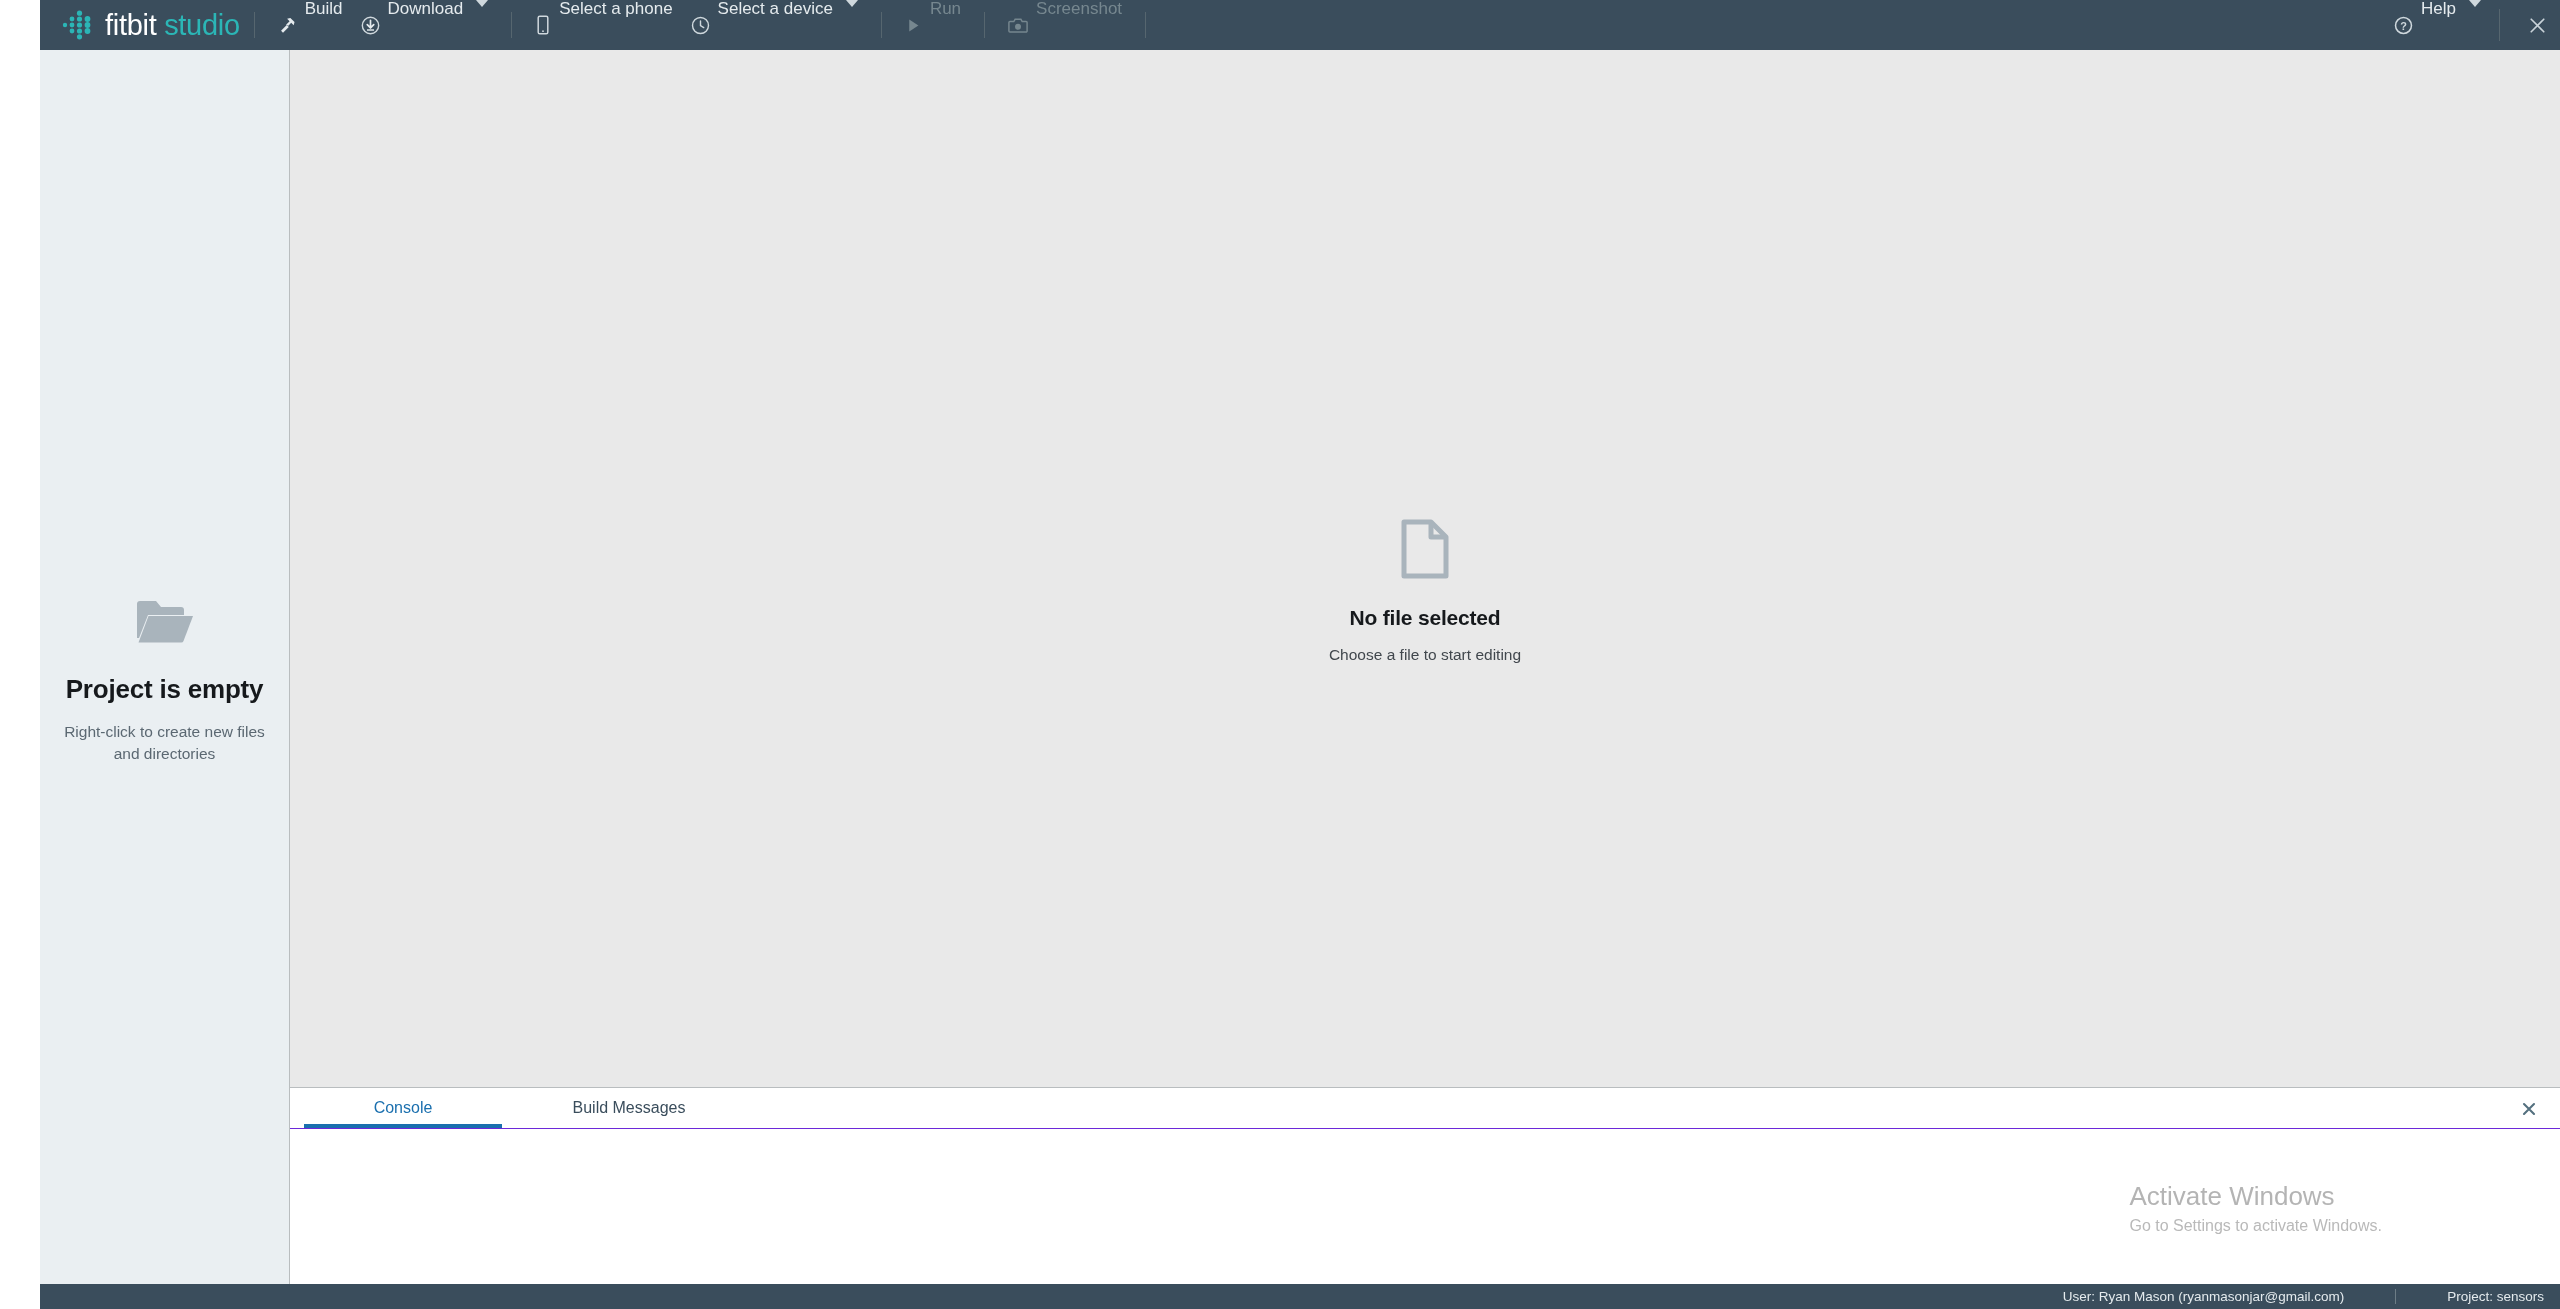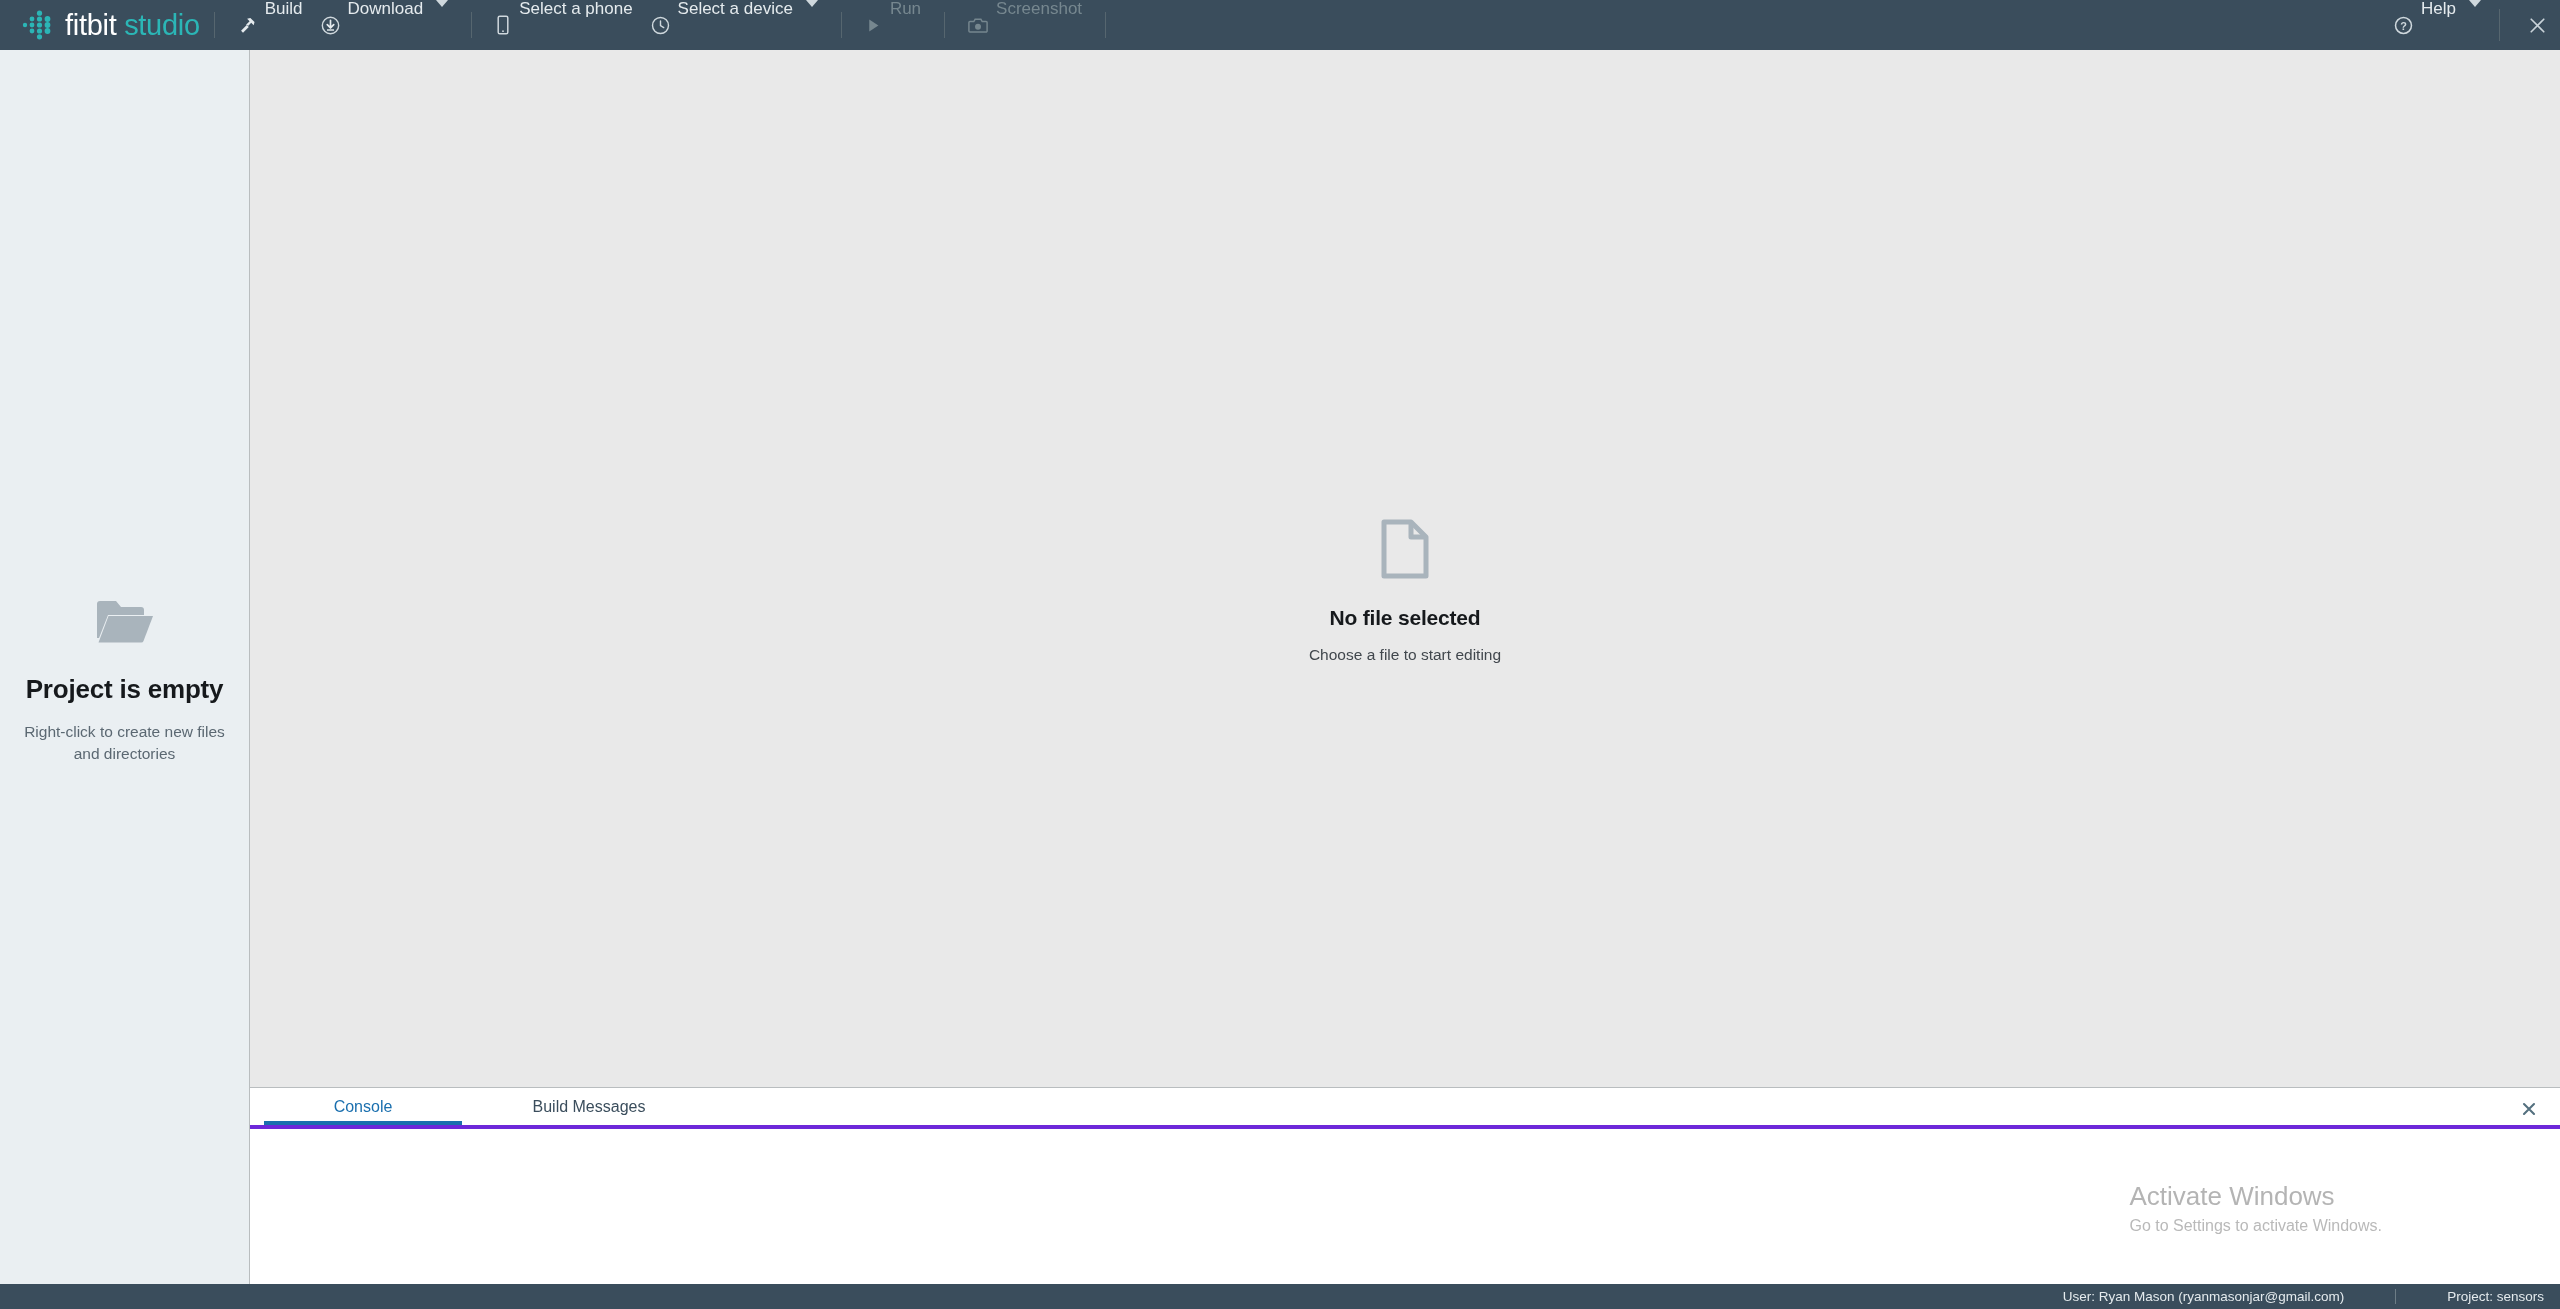--- a/index.html
+++ b/index.html
@@ -5,21 +5,21 @@
   * { box-sizing: border-box; margin: 0; padding: 0; }
   html, body {
     width: 2560px; height: 1309px;
     overflow: hidden;
     font-family: "Liberation Sans", sans-serif;
     background: #ffffff;
   }
   #app {
     position: relative;
     width: 2560px; height: 1309px;
-    display: flex; flex-direction: column;
+    display: flex; flex-direction: column; padding-left: 40px;
   }
 
   
   .toolbar {
     height: 50px;
     background: #3a4d5c;
     display: flex;
     align-items: center;
     flex: 0 0 50px;
     color: #e9eef1;
@@ -159,21 +159,21 @@
     display: flex;
     flex-direction: column;
     position: relative;
   }
   .console-tabs {
     height: 41px;
     flex: 0 0 41px;
     display: flex;
     align-items: stretch;
     position: relative;
-    border-bottom: 4px solid #6d28d9;
+    border-bottom: 1px solid #6d28d9;
   }
   .ctab {
     width: 226px;
     display: flex;
     align-items: center;
     justify-content: center;
     font-size: 16px;
     color: #3a4d5c;
     cursor: pointer;
     position: relative;

